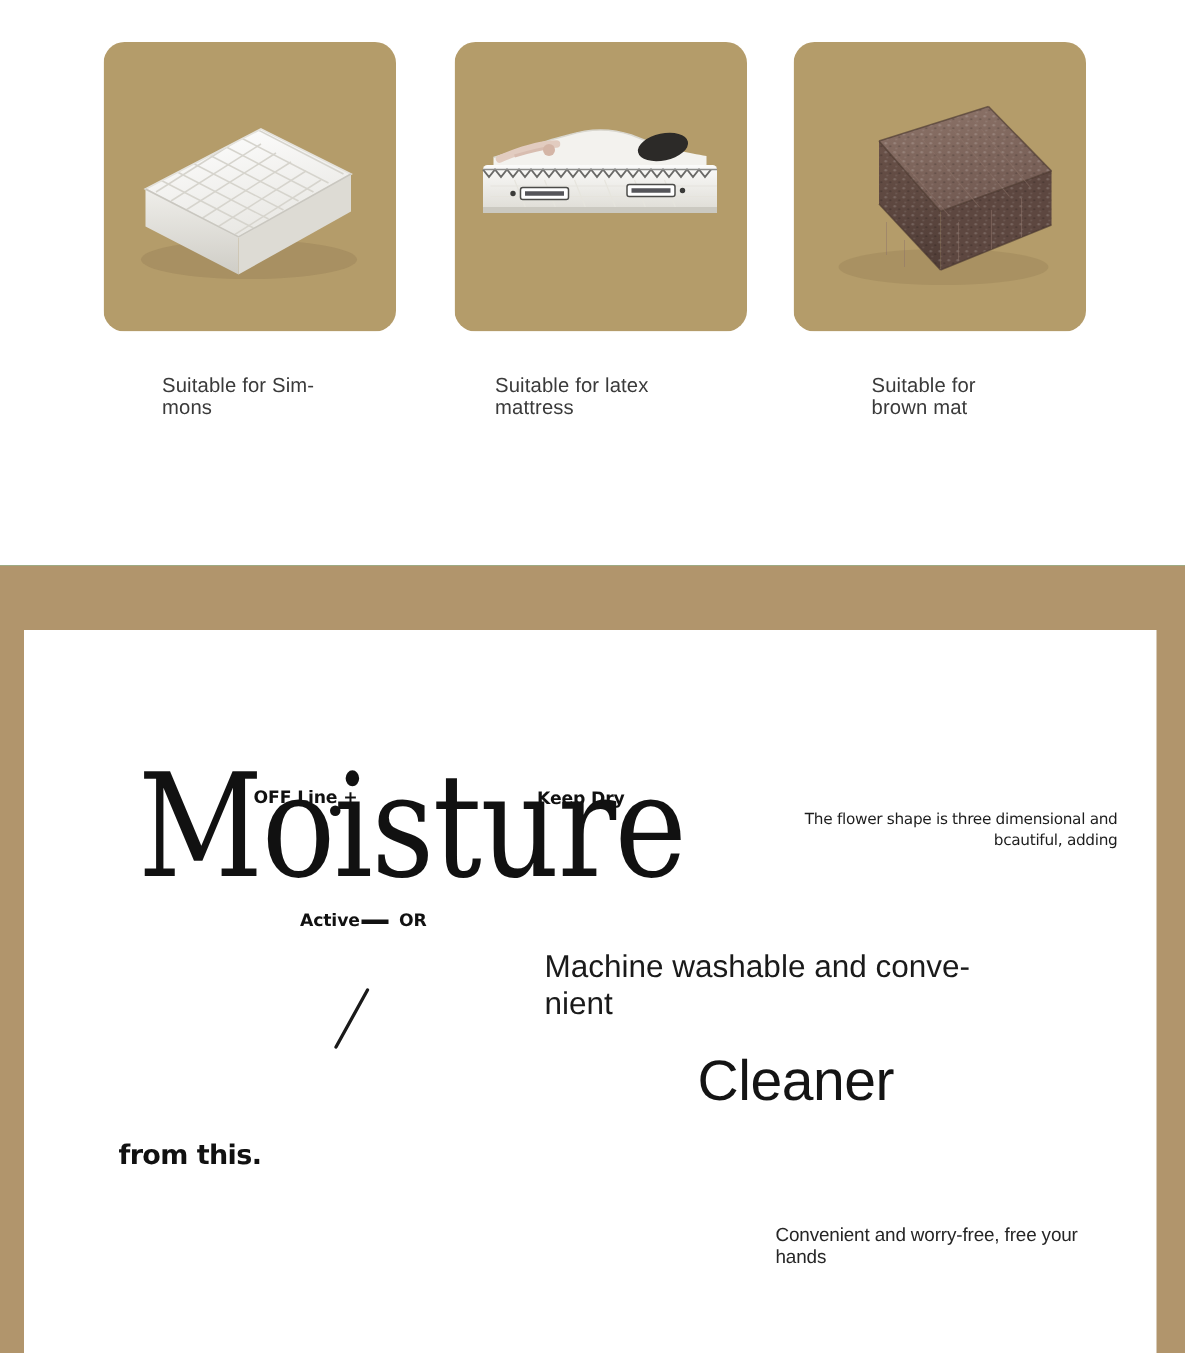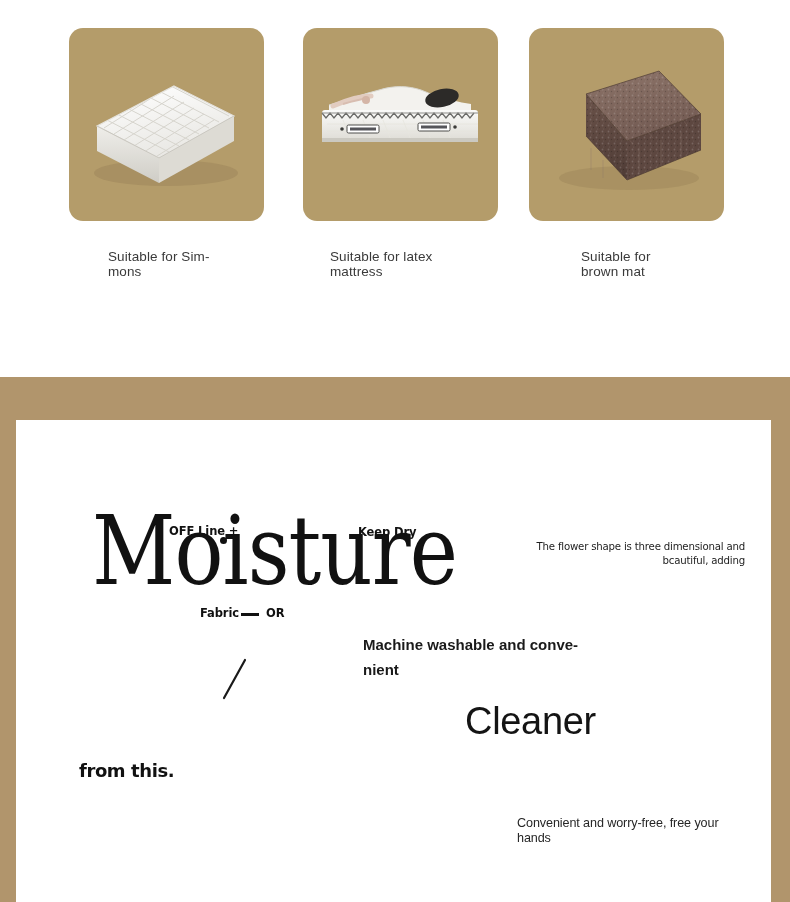--- a/index.html
+++ b/index.html
@@ -150,24 +150,23 @@
     width: 28px;
     height: 44px;
   }
 
   
   .machine-line {
     position: absolute;
     left: 347px;
     top: 212px;
     width: 360px;
-    font-size: 15px;
+    font-size: 21px;
     line-height: 25px;
     color: #1a1a1a;
-    font-weight: bold;
   }
   .cleaner-line {
     position: absolute;
     left: 449px;
     top: 279px;
     font-size: 38px;
     line-height: 44px;
     color: #141414;
     letter-spacing: -0.3px;
   }
@@ -373,21 +372,21 @@
   <div class="panel">
 
     <div class="lockup">
       <div class="moisture">Moisture</div>
       <div class="tag tag-offline">
         <span>OFF Line</span>
         <span>+</span>
       </div>
       <div class="tag-dot"></div>
       <div class="tag tag-keepdry">Keep Dry</div>
-      <div class="tag tag-fabric">Fabric</div>
+      <div class="tag tag-fabric">Active</div>
       <div class="tag-rule"></div>
       <div class="tag tag-or">OR</div>
     </div>
 
     <div class="micro-note">The flower shape is three dimensional and bcautiful, adding</div>
 
     <div class="slash">
       <svg viewBox="0 0 28 44" width="28" height="44">
         <line x1="3" y1="41" x2="24" y2="3" stroke="#1a1a1a" stroke-width="2.2" stroke-linecap="round"></line>
       </svg>

